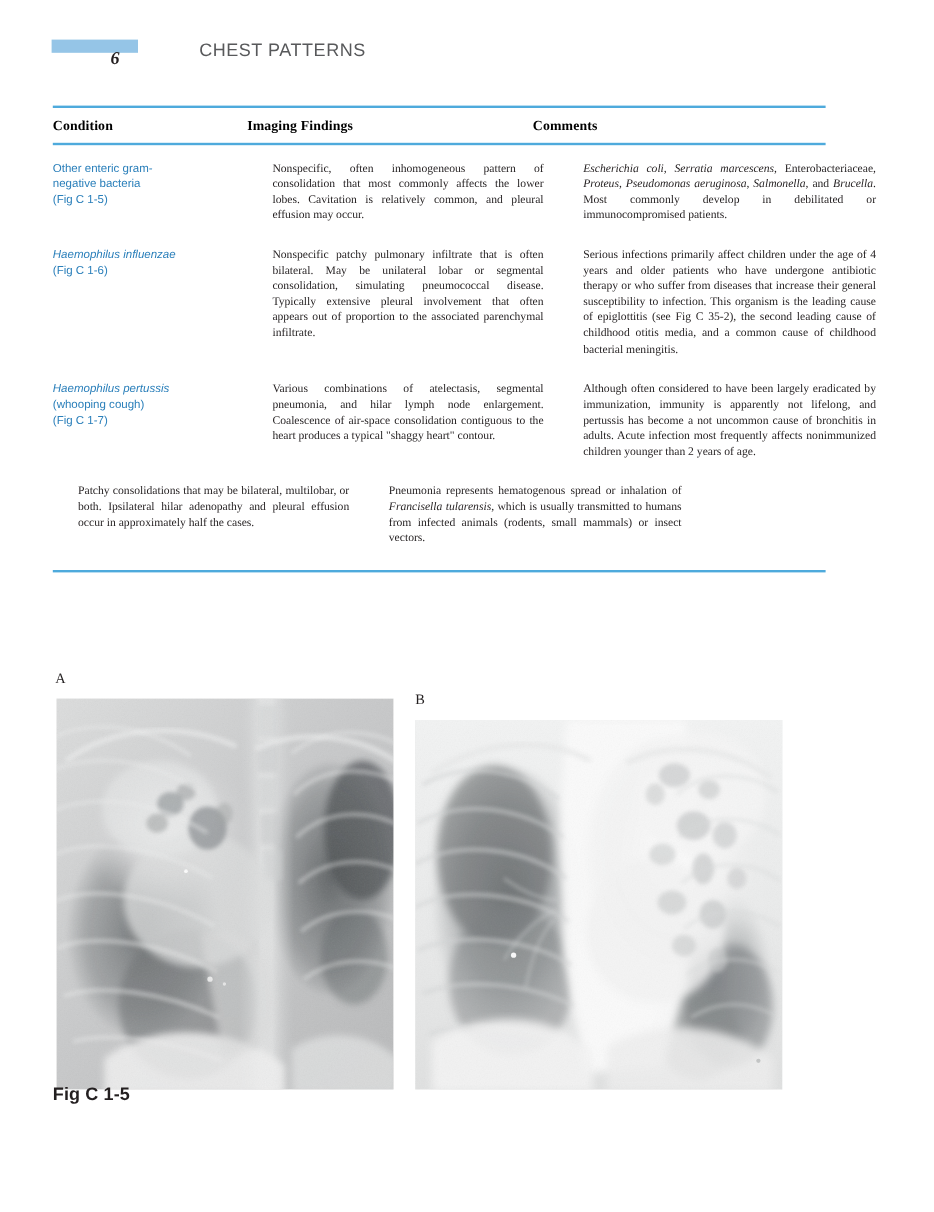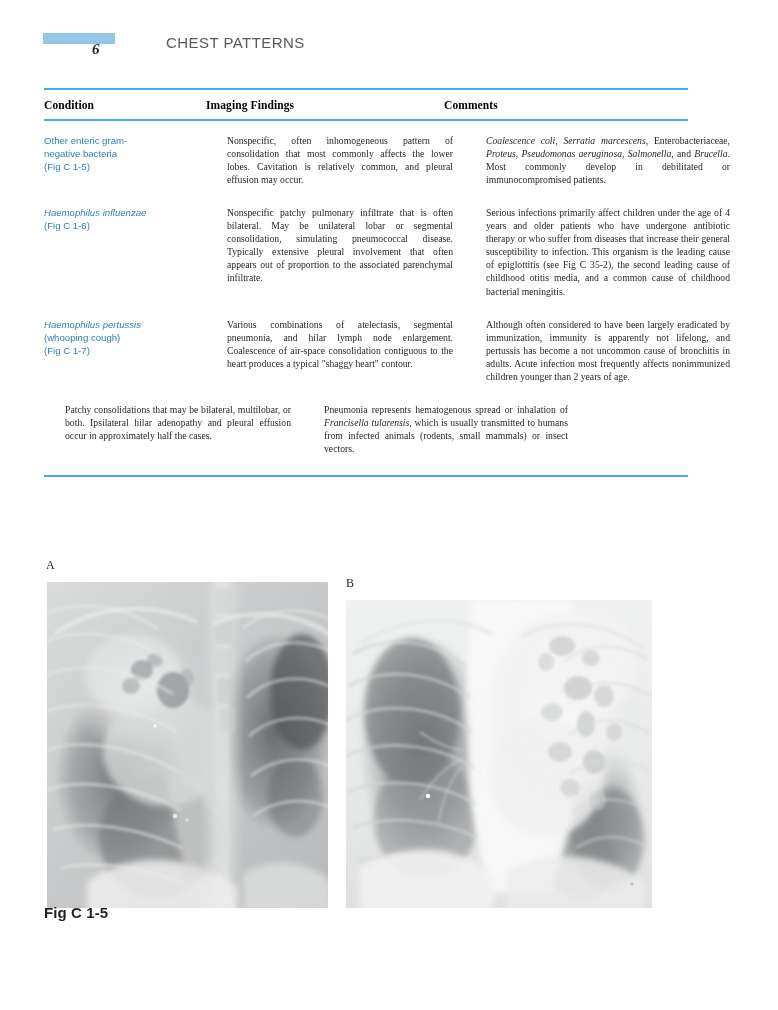--- a/index.html
+++ b/index.html
@@ -179,21 +179,21 @@
     <div class="th col-find">Imaging Findings</div>
     <div class="th col-comm">Comments</div>
   </div>
 
   <div class="rule-blue-mid" style="background: rgb(78, 170, 220);"></div>
 
   <div class="tbody" id="tbody">
       <div class="trow">
         <div class="cell-cond col-cond" style="color: rgb(42, 127, 186);"><span>Other enteric gram-</span><br><span>negative bacteria</span><br><span>(Fig C 1-5)</span></div>
         <div class="cell-body col-find">Nonspecific, often inhomogeneous pattern of consolidation that most commonly affects the lower lobes. Cavitation is relatively common, and pleural effusion may occur.</div>
-        <div class="cell-body col-comm"><i>Coalescence coli</i>, <i>Serratia marcescens</i>, Enterobacteriaceae, <i>Proteus</i>, <i>Pseudomonas aeruginosa</i>, <i>Salmonella</i>, and <i>Brucella</i>. Most commonly develop in debilitated or immunocompromised patients.</div>
+        <div class="cell-body col-comm"><i>Escherichia coli</i>, <i>Serratia marcescens</i>, Enterobacteriaceae, <i>Proteus</i>, <i>Pseudomonas aeruginosa</i>, <i>Salmonella</i>, and <i>Brucella</i>. Most commonly develop in debilitated or immunocompromised patients.</div>
       </div>
       <div class="trow">
         <div class="cell-cond col-cond" style="color: rgb(42, 127, 186);"><span class="it">Haemophilus influenzae</span><br><span>(Fig C 1-6)</span></div>
         <div class="cell-body col-find">Nonspecific patchy pulmonary infiltrate that is often bilateral. May be unilateral lobar or segmental consolidation, simulating pneumococcal disease. Typically extensive pleural involvement that often appears out of proportion to the associated parenchymal infiltrate.</div>
         <div class="cell-body col-comm">Serious infections primarily affect children under the age of 4 years and older patients who have undergone antibiotic therapy or who suffer from diseases that increase their general susceptibility to infection. This organism is the leading cause of epiglottitis (see Fig C 35-2), the second leading cause of childhood otitis media, and a common cause of childhood bacterial meningitis.</div>
       </div>
       <div class="trow">
         <div class="cell-cond col-cond" style="color: rgb(42, 127, 186);"><span class="it">Haemophilus pertussis</span><br><span>(whooping cough)</span><br><span>(Fig C 1-7)</span></div>
         <div class="cell-body col-find">Various combinations of atelectasis, segmental pneumonia, and hilar lymph node enlargement. Coalescence of air-space consolidation contiguous to the heart produces a typical "shaggy heart" contour.</div>
         <div class="cell-body col-comm">Although often considered to have been largely eradicated by immunization, immunity is apparently not lifelong, and pertussis has become a not uncommon cause of bronchitis in adults. Acute infection most frequently affects nonimmunized children younger than 2 years of age.</div>

